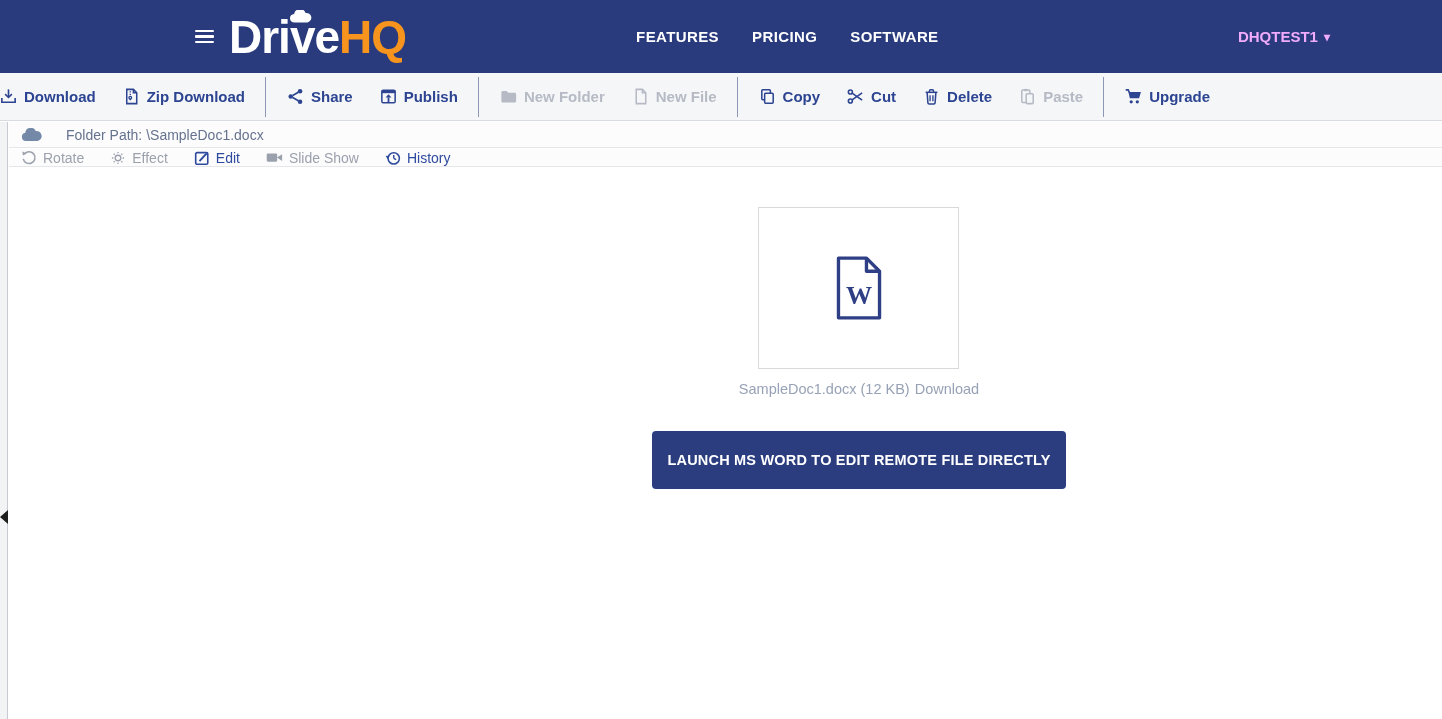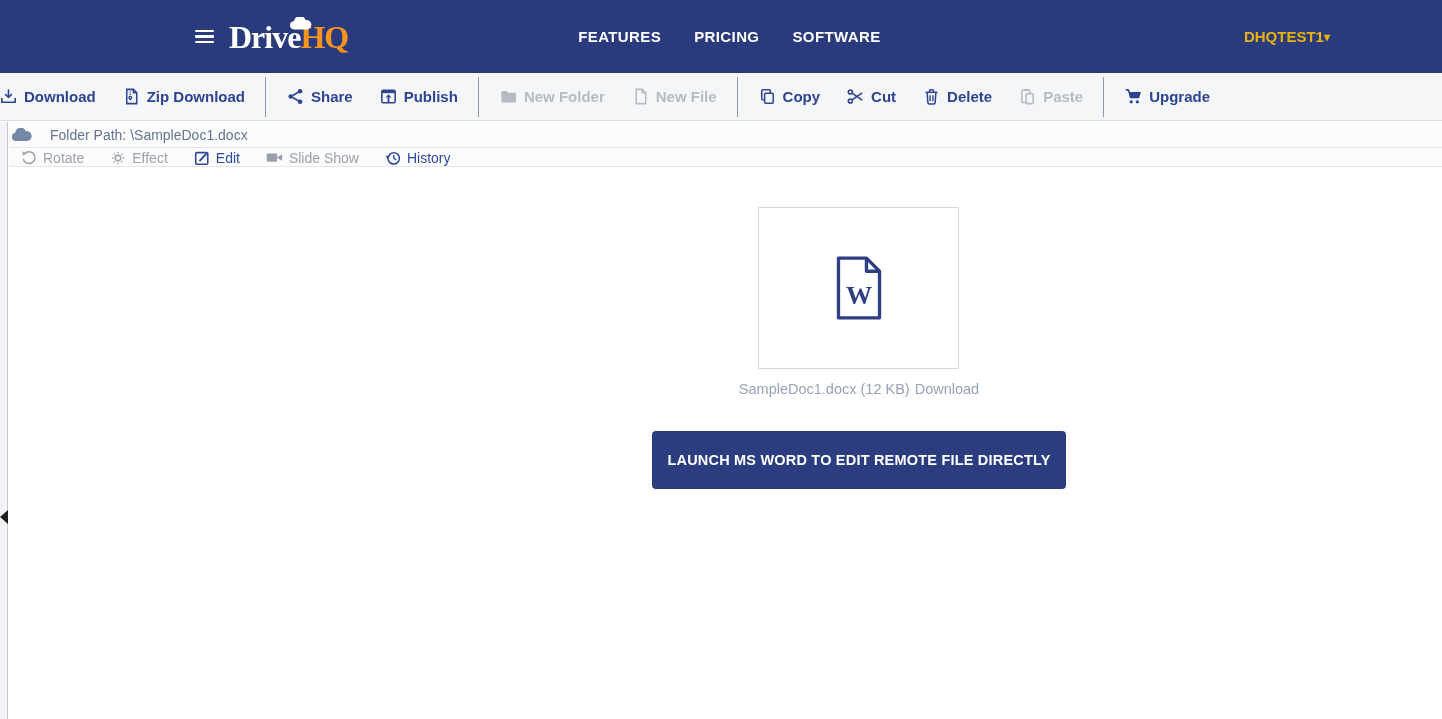--- a/index.html
+++ b/index.html
@@ -11,29 +11,29 @@
   }
 
   
   .hdr {
     height:73px; background:#2a3b7d;
     display:flex; align-items:center;
     position:relative;
   }
   .hamburger { margin-left:195px; width:19px; cursor:pointer; }
   .hamburger span { display:block; height:2.6px; background:#fff; margin:3px 0; border-radius:1px; }
-  .logo { margin-left:15px; font-size:32px; font-weight:bold; letter-spacing:-1px;
-          display:flex; position:relative; cursor:pointer; line-height:1;font-family:Liberation Serif, serif; }
+  .logo { margin-left:15px; font-size:46px; font-weight:bold; letter-spacing:-1px;
+          display:flex; position:relative; cursor:pointer; line-height:1; }
   .logo .p1 { color:#ffffff; }
   .logo .p2 { color:#f7941d; }
   .logo .cloud { position:absolute; left:60px; top:-4px; }
   .hdr-nav { display:flex; gap:33px; margin-left:230px; }
   .hdr-nav .nav-item { color:#ffffff; font-weight:bold; font-size:15px; letter-spacing:.4px; cursor:pointer; }
-  .account { margin-left:auto; margin-right:112px; color:#eab308; font-weight:bold; font-size:15px;
-             display:flex; align-items:center; cursor:pointer; }
+  .account { margin-left:auto; margin-right:112px; color:#f0abfc; font-weight:bold; font-size:15px;
+             display:flex; align-items:center; gap:6px; cursor:pointer; }
   .account .caret { font-size:12px; }
 
   
   .toolbar {
     position:absolute; top:73px; left:0; right:0; height:48px;
     background:#f5f6f8; border-bottom:1px solid #d8dbe1;
     display:flex; align-items:center; overflow:hidden;
   }
   .titem { display:flex; align-items:center; gap:6px; padding:0 13px;
            color:#2c4491; font-weight:bold; font-size:15px; white-space:nowrap; cursor:pointer; }
@@ -45,21 +45,21 @@
   
   .sliver { position:absolute; top:122px; left:0; bottom:0; width:8px;
             background:#f2f3f5; border-right:1px solid #c7cad1; }
   .collapse-handle { position:absolute; top:388px; left:0px; width:0; height:0; cursor:pointer;
             border-top:7px solid transparent; border-bottom:7px solid transparent;
             border-right:8px solid #1e1e1e; }
 
   
   .pathbar { position:absolute; top:122px; left:9px; right:0; height:26px;
              background:#fcfcfd; border-bottom:1px solid #e4e6ea;
-             display:flex; align-items:center; gap:18px; padding-left:2px;
+             display:flex; align-items:center; gap:24px; padding-left:12px;
              color:#66738e; font-size:14px; }
 
   
   .mediabar { position:absolute; top:149px; left:9px; right:0; height:18px;
               background:#fcfcfd; border-bottom:1px solid #e4e6ea;
               display:flex; align-items:center; gap:25px; padding-left:11px; font-size:14px; }
   .mitem { display:flex; align-items:center; gap:5px; color:#9ba1ac; cursor:default; white-space:nowrap; }
   .mitem.enabled { color:#2d4a9e; cursor:pointer; }
 
   

